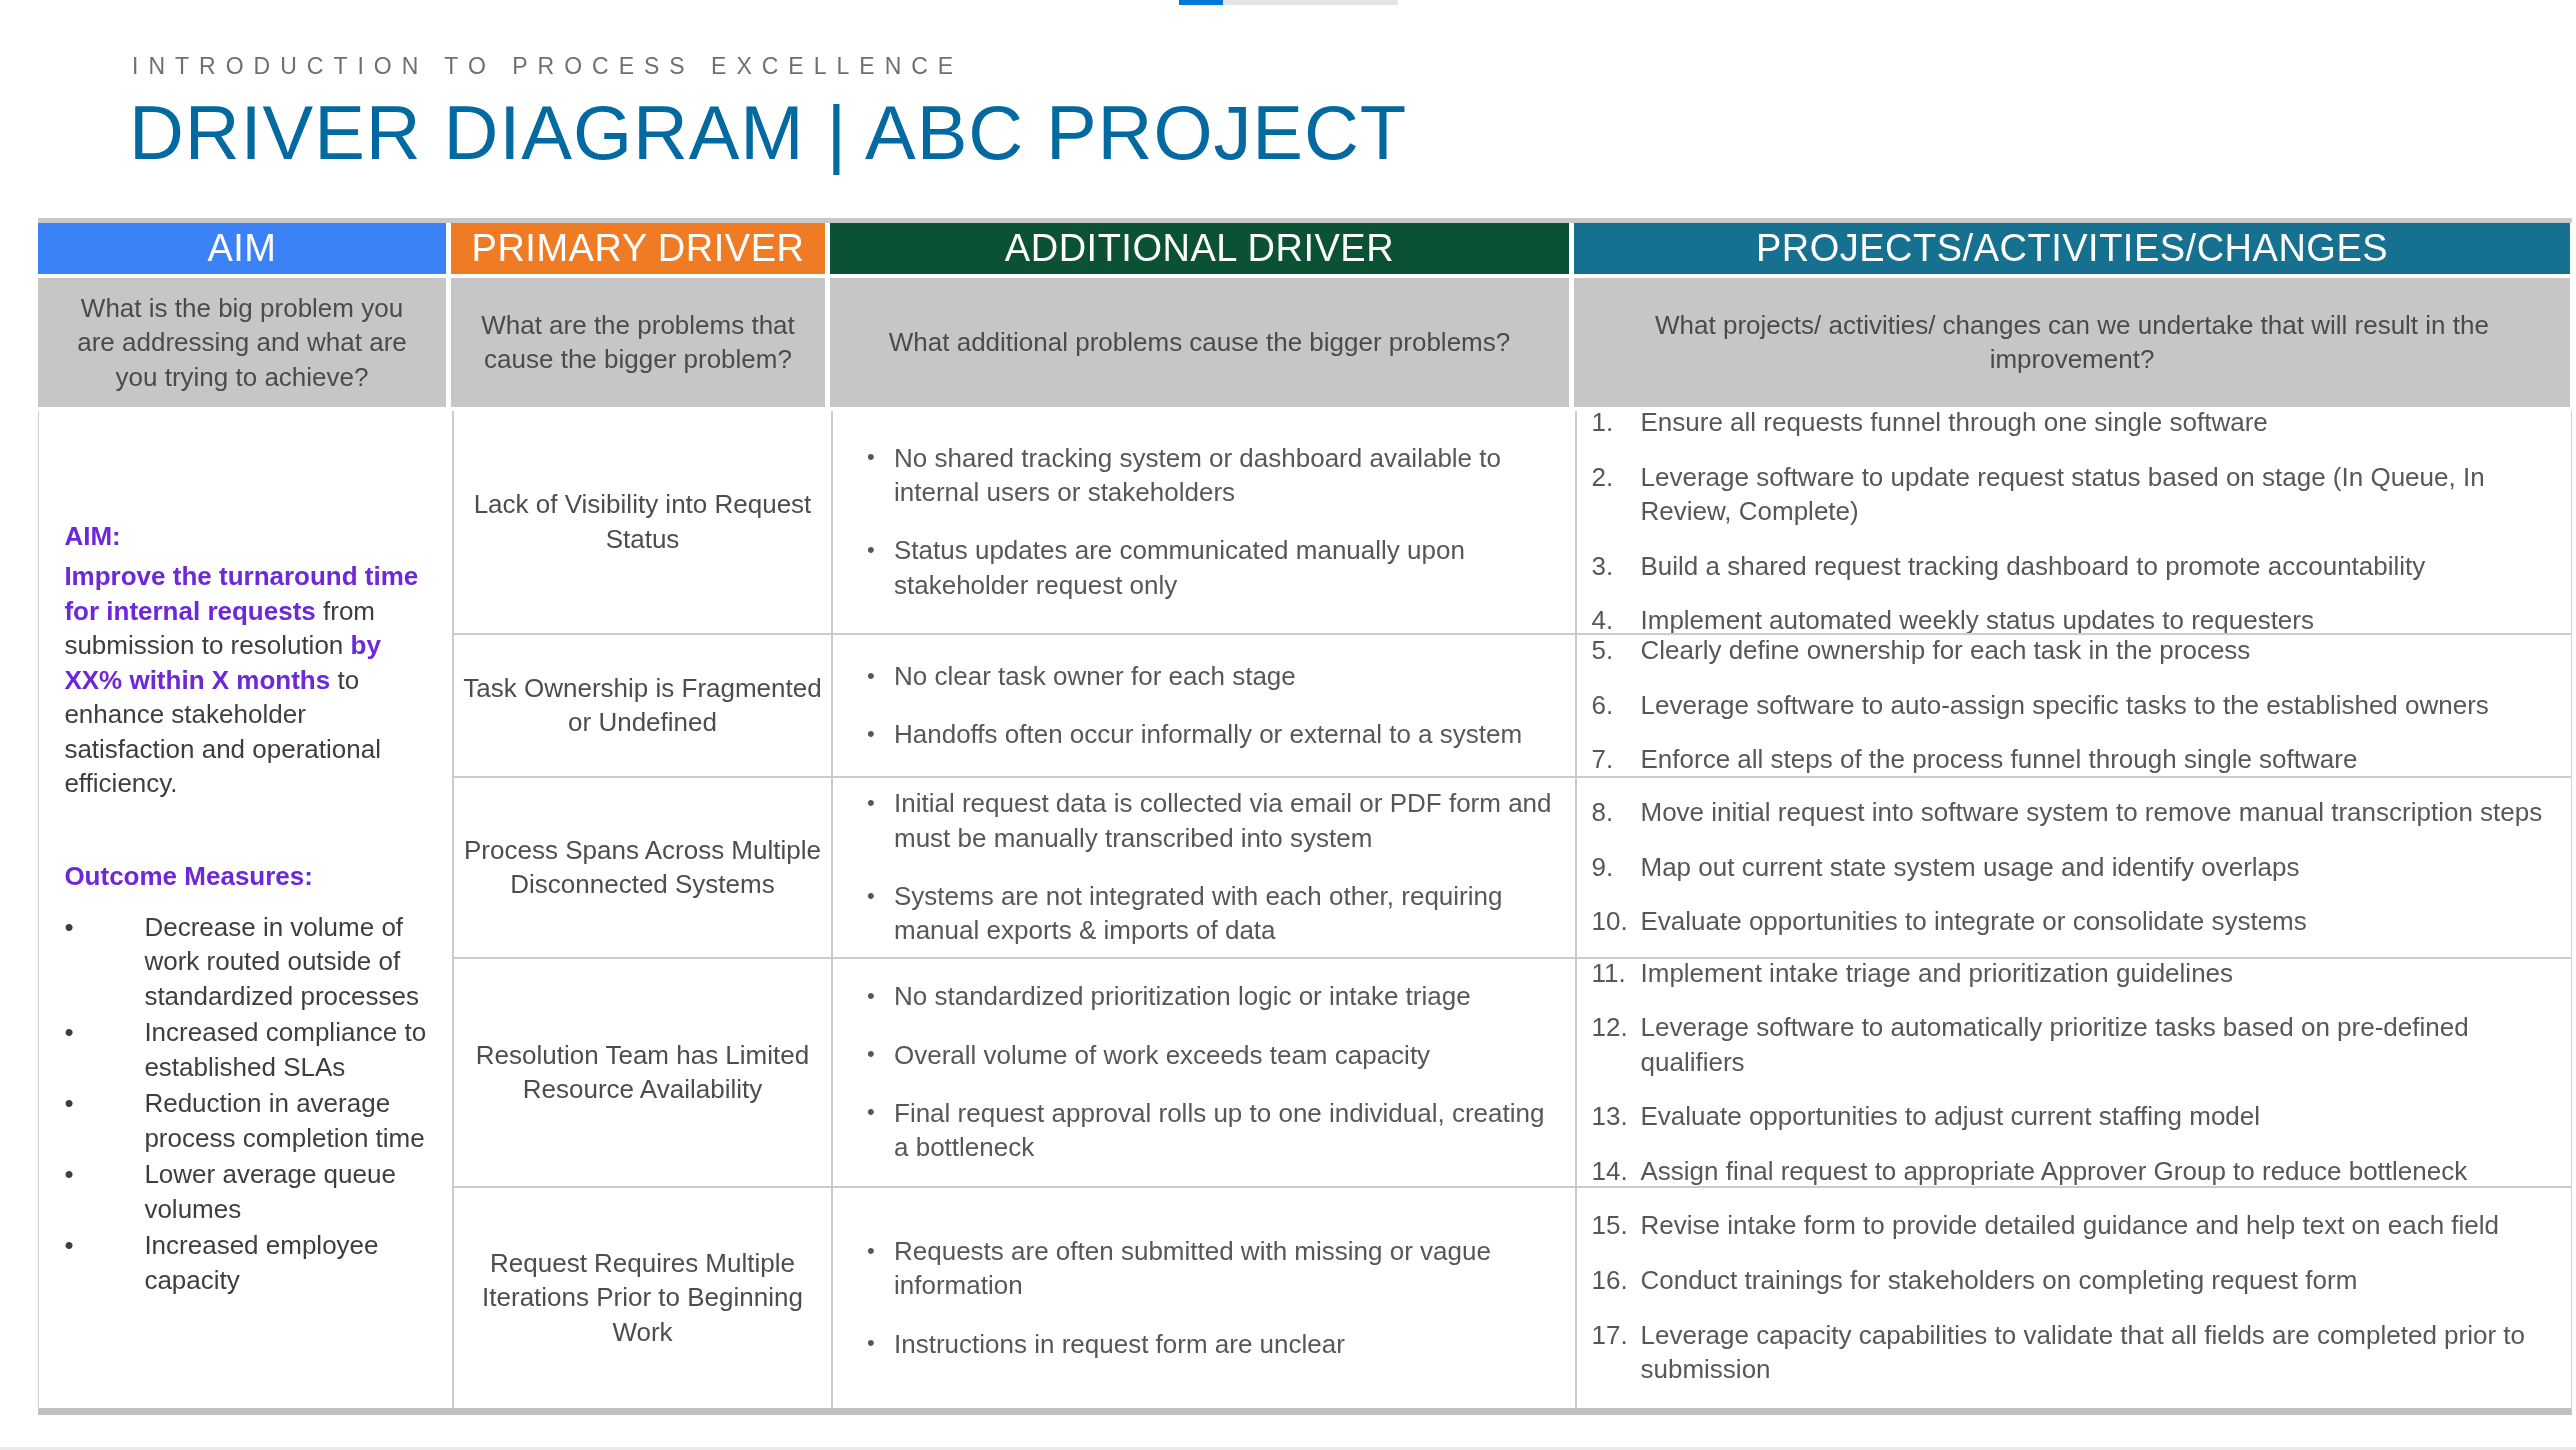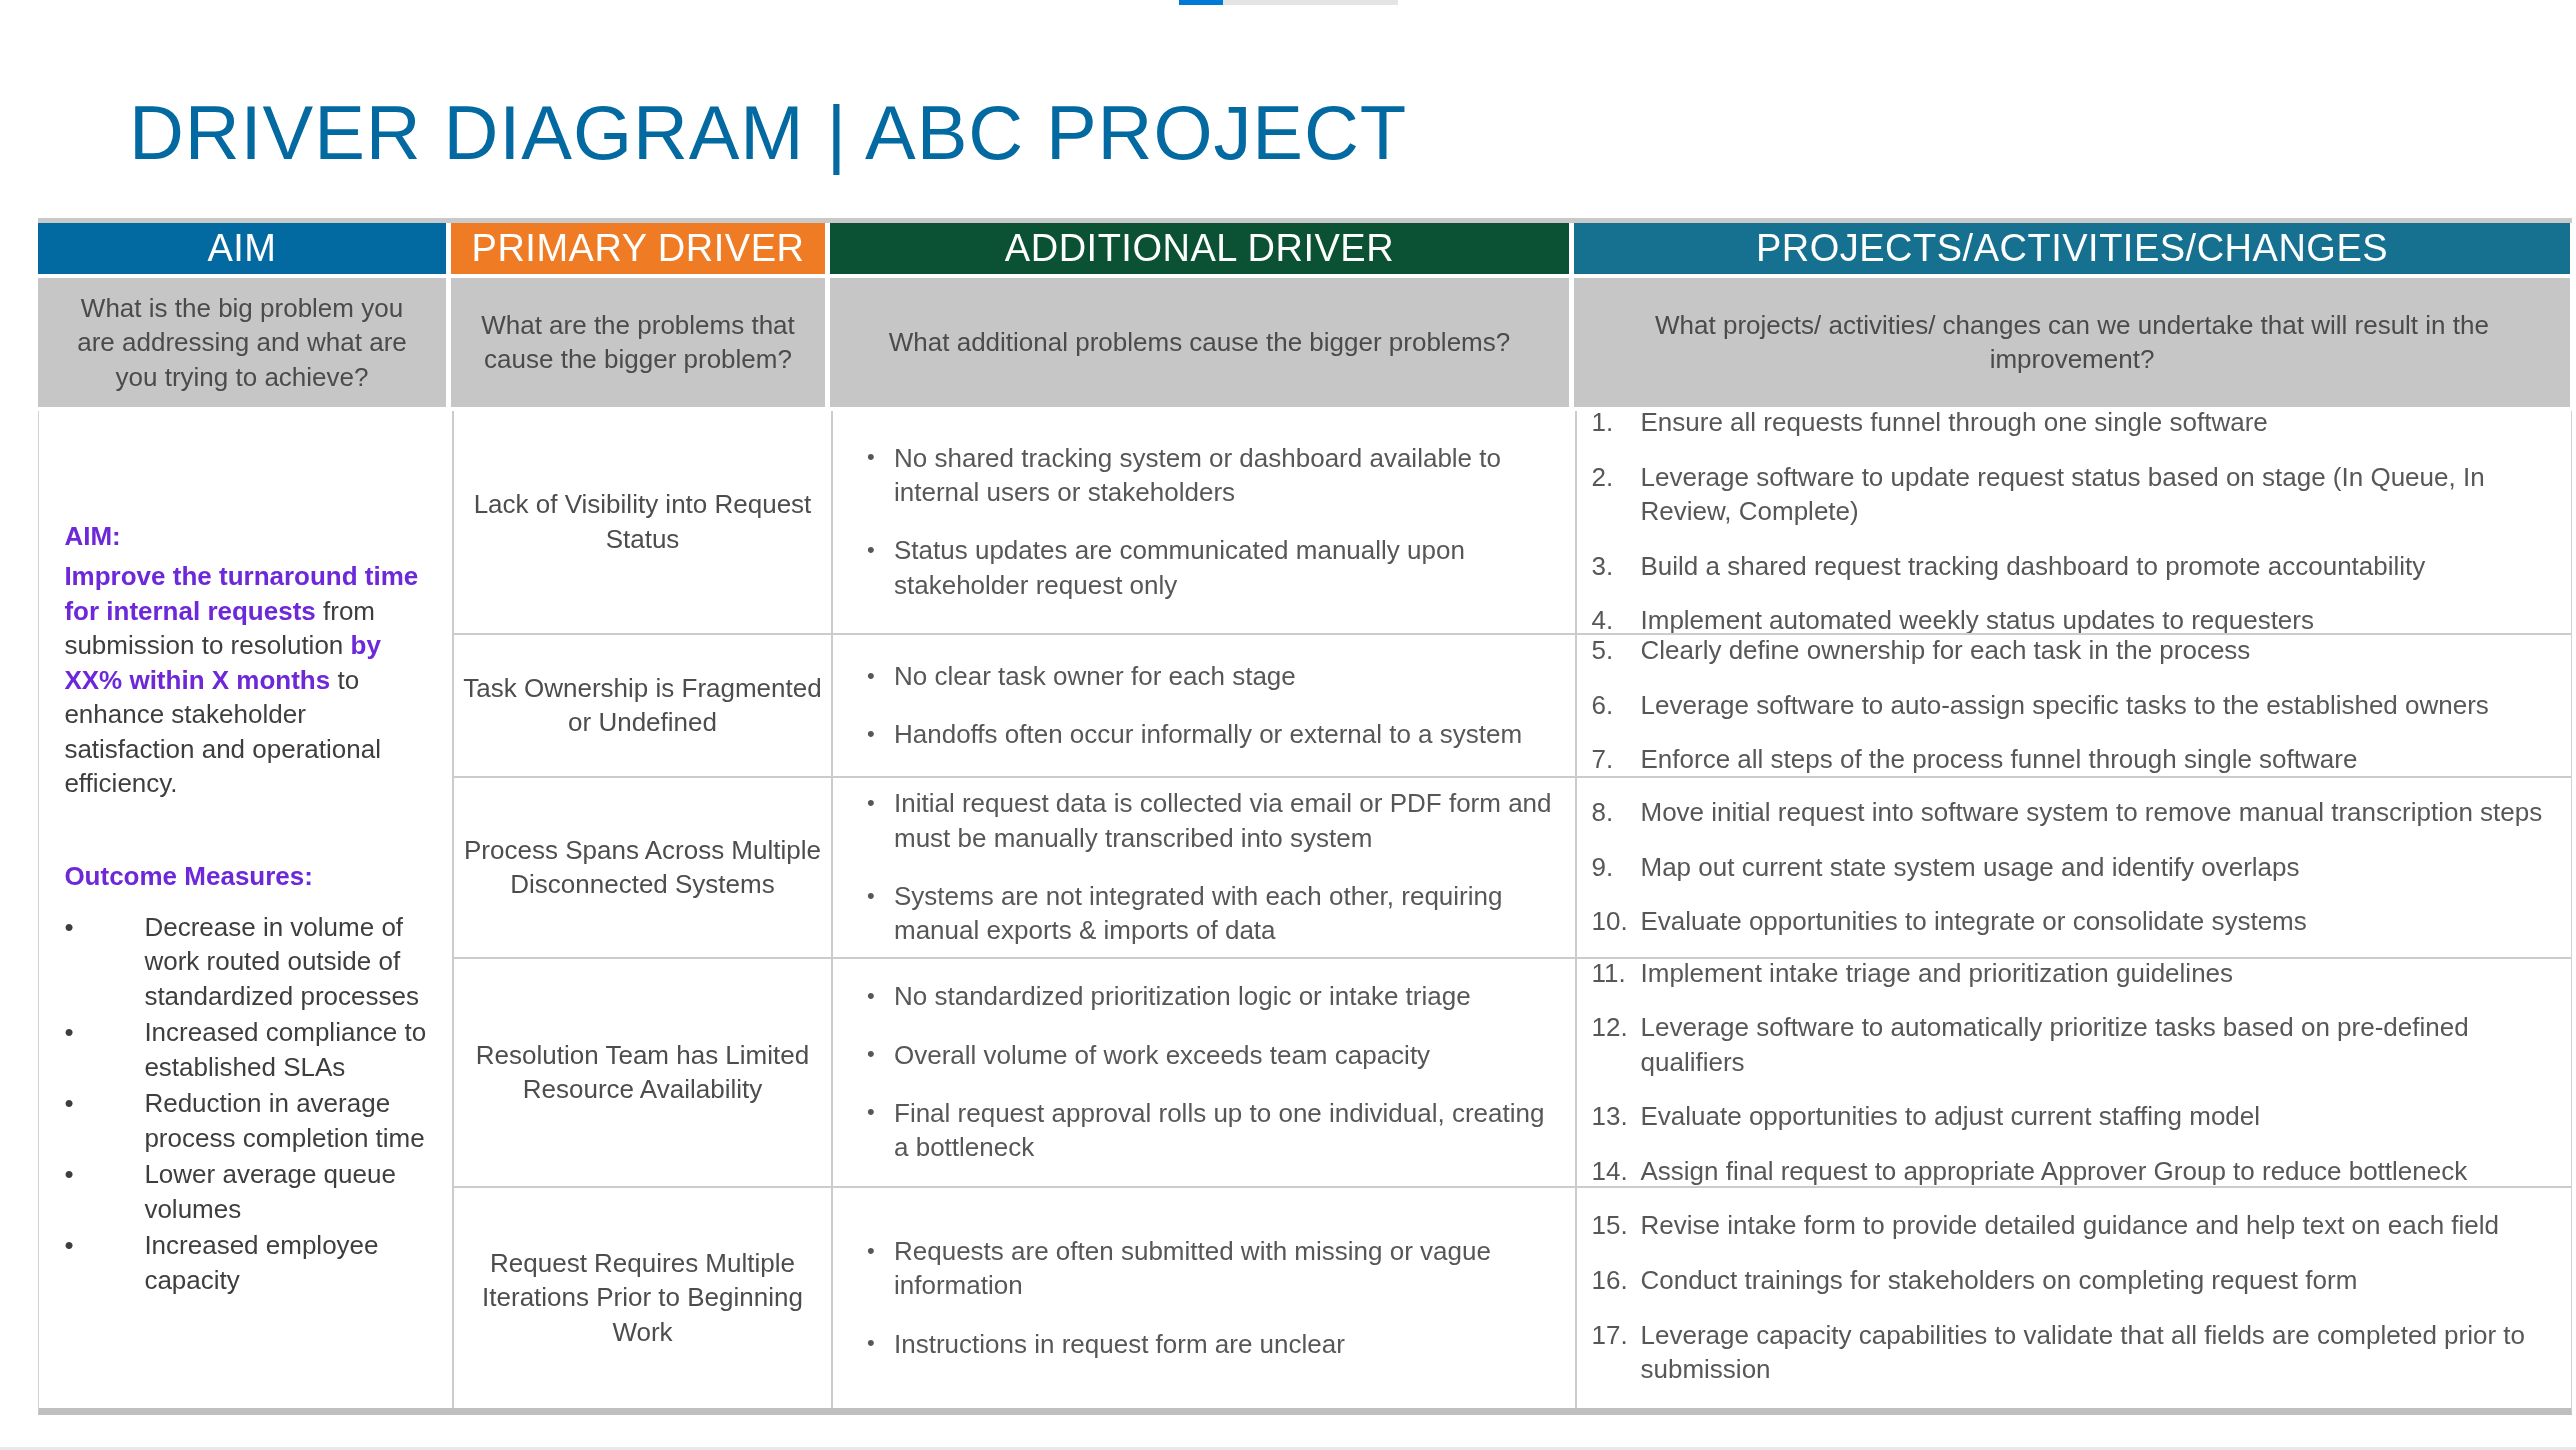--- a/index.html
+++ b/index.html
@@ -94,27 +94,28 @@
 </style>
 </head>
 <body>
 
 <div class="slide">
 
   <div class="progress" style="background-color: rgb(228, 228, 228);">
     <div class="progress-fill" style="background-color: rgb(0, 120, 214);"></div>
   </div>
 
+  <div class="eyebrow">INTRODUCTION TO PROCESS EXCELLENCE</div>
   <h1 class="title">DRIVER DIAGRAM | ABC PROJECT</h1>
 
   <div class="tablewrap">
     <div class="topstrip"></div>
 
     <div class="head-grid">
-      <div class="hc" style="background-color: #0369a1;">AIM</div>
+      <div class="hc" style="background-color: #3b82f6;">AIM</div>
       <div class="hc" style="background-color: rgb(239, 123, 37);">PRIMARY DRIVER</div>
       <div class="hc" style="background-color: rgb(10, 82, 51);">ADDITIONAL DRIVER</div>
       <div class="hc" style="background-color: rgb(22, 112, 143);">PROJECTS/ACTIVITIES/CHANGES</div>
     </div>
 
     <div class="sub-grid">
       <div class="sc">What is the big problem you are addressing and what are you trying to achieve?</div>
       <div class="sc">What are the problems that cause the bigger problem?</div>
       <div class="sc">What additional problems cause the bigger problems?</div>
       <div class="sc">What projects/ activities/ changes can we undertake that will result in the improvement?</div>

